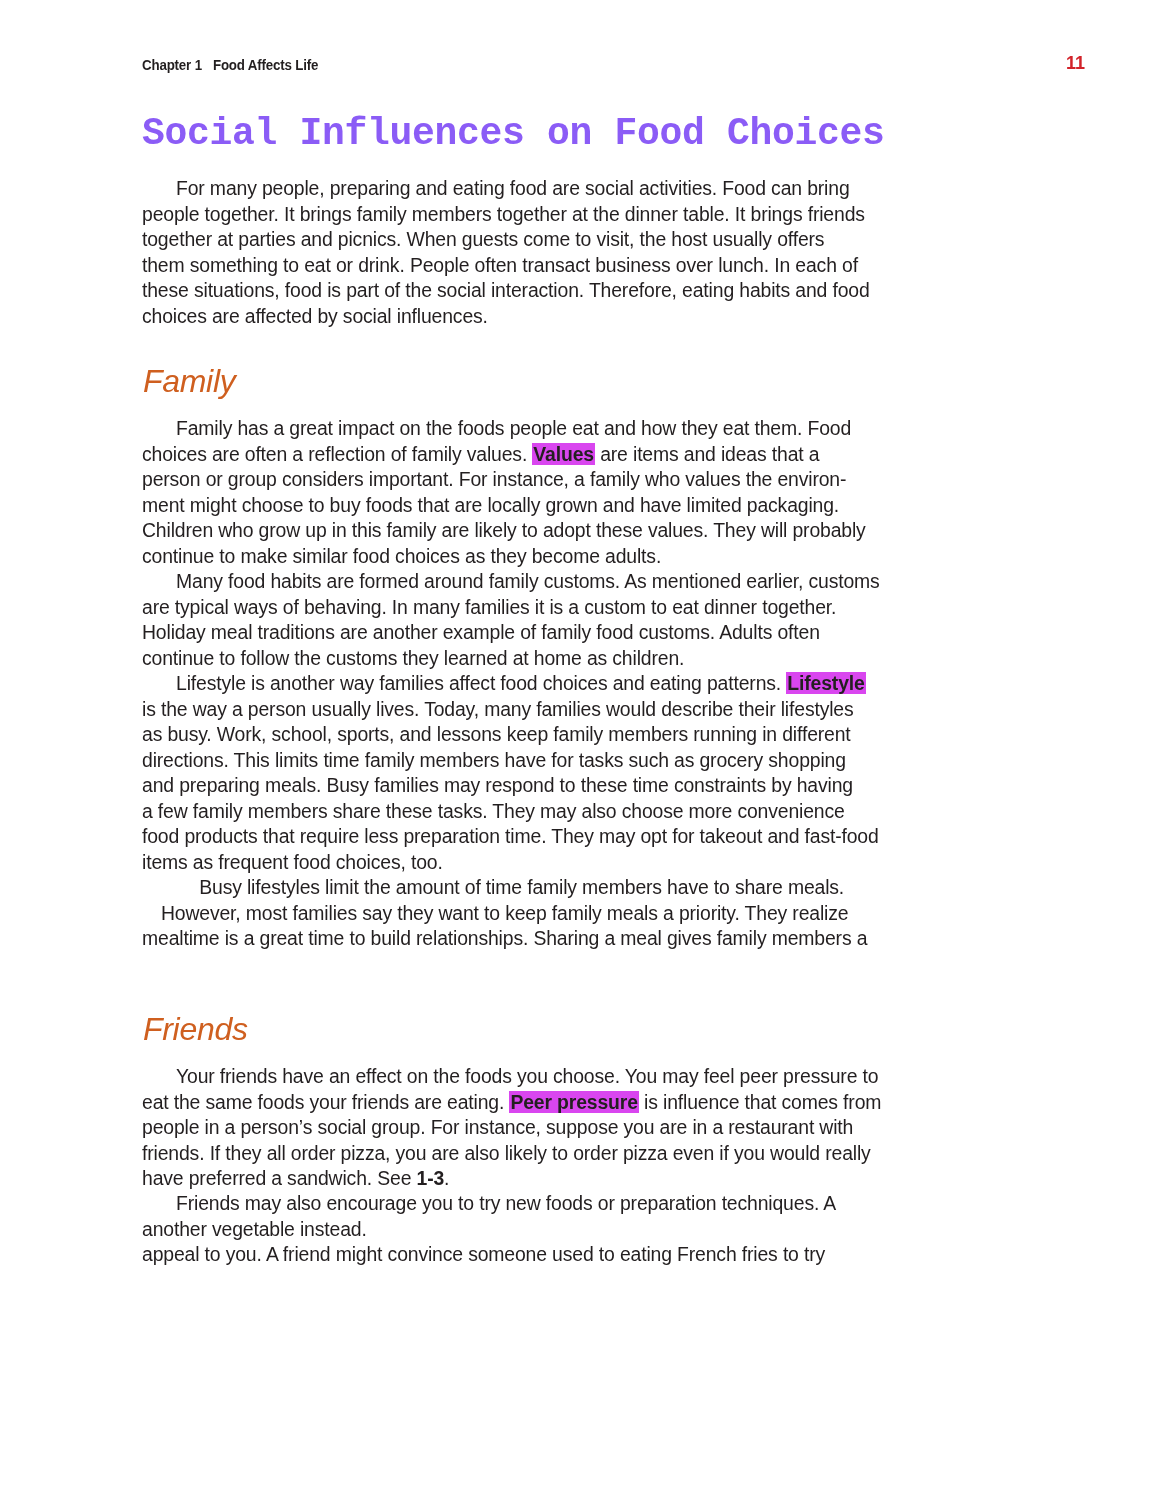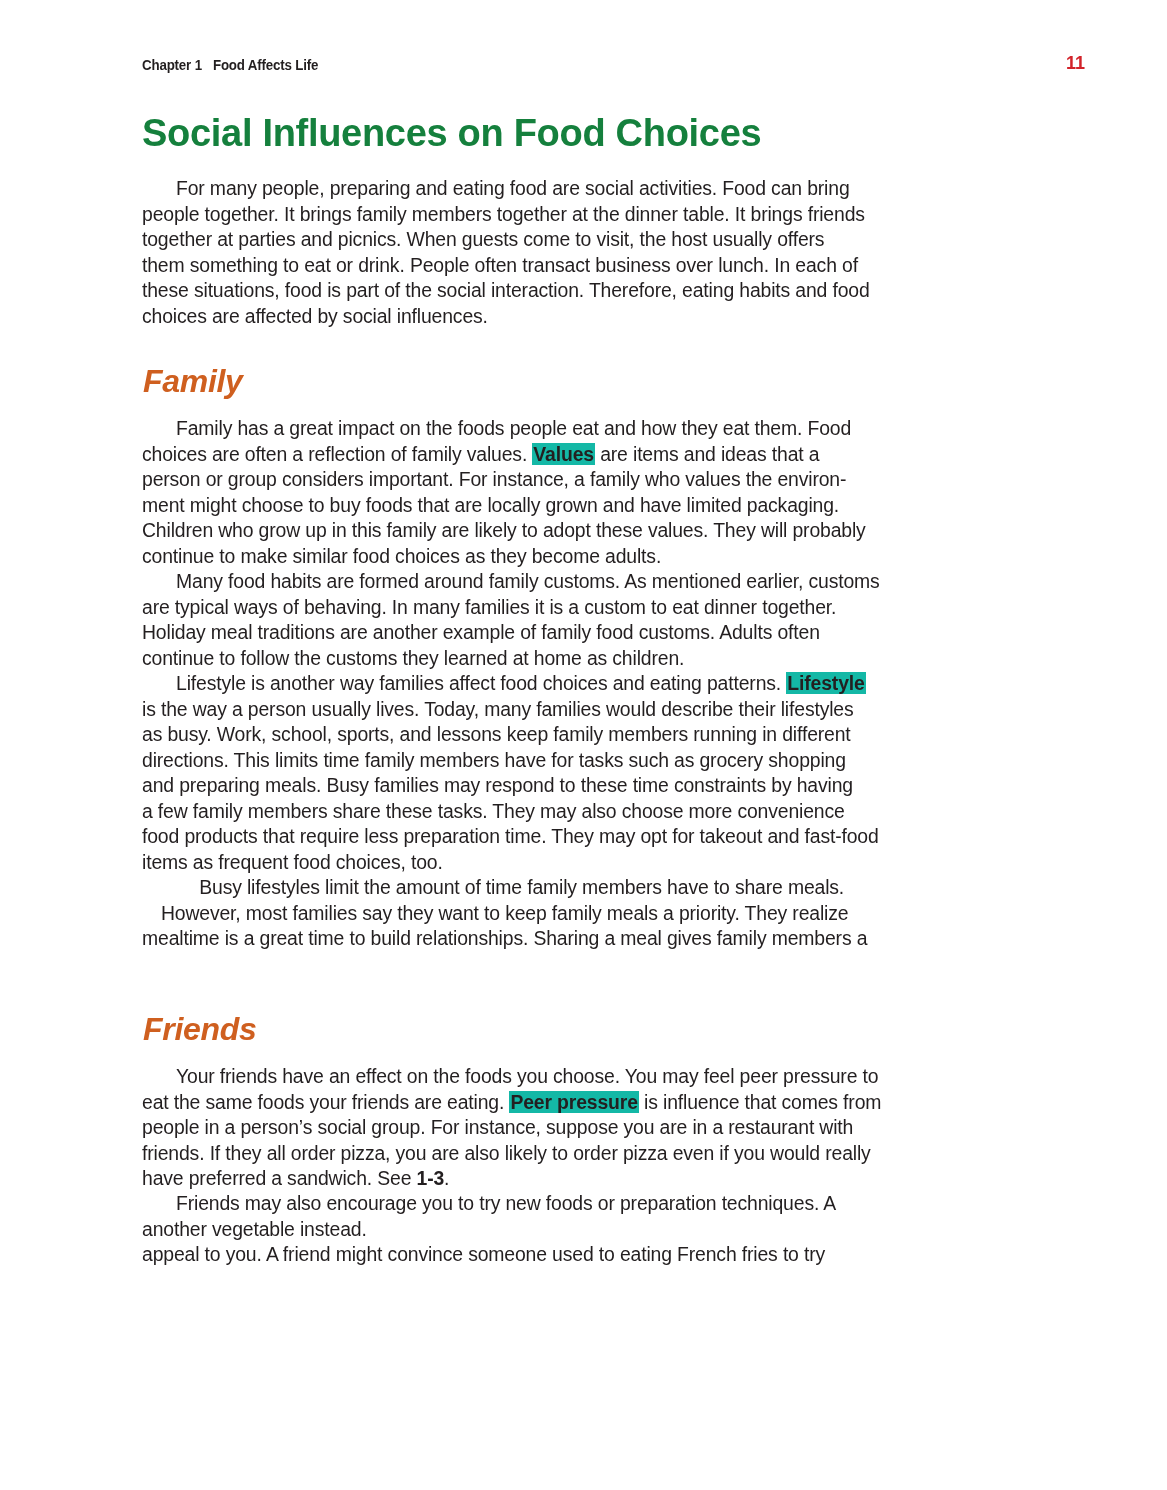--- a/index.html
+++ b/index.html
@@ -1,25 +1,25 @@
 <!DOCTYPE html>
 <html><head>
 <meta charset="utf-8">
 <style>
   html, body { margin: 0; padding: 0; background: #ffffff; }
   body { width: 1167px; height: 1490px; position: relative; overflow: hidden; font-family: "Liberation Sans", sans-serif; color: #231f20; }
   .running-head { position: absolute; top: 57px; left: 142px; font-size: 14.5px; font-weight: bold; letter-spacing: -0.2px; transform: scaleX(0.92); transform-origin: left top; }
   .running-head .gap { display: inline-block; width: 12px; }
   .page-number { position: absolute; top: 53px; left: 1066px; font-size: 18px; font-weight: bold; color: #d2232a; }
-  .page-title { position: absolute; top: 112px; left: 142px; margin: 0; font-size: 38px; font-weight: bold; color: #15803d; letter-spacing: -0.3px; white-space: nowrap; }
-  .section-head { position: absolute; left: 143px; margin: 0; font-size: 32px; font-weight: bold; font-style: italic; color: #cf5f1f; letter-spacing: -0.3px; }
+  .page-title { position: absolute; top: 112px; left: 142px; margin: 0; font-size: 38px; font-weight: bold; color: #8b5cf6; letter-spacing: -0.3px; white-space: nowrap; font-family: Liberation Mono, monospace; }
+  .section-head { position: absolute; left: 143px; margin: 0; font-size: 32px; font-weight: normal; font-style: italic; color: #cf5f1f; letter-spacing: -0.3px; }
   .para { position: absolute; left: 142px; margin: 0; font-size: 19.4px; line-height: 25.5px; white-space: nowrap; letter-spacing: -0.15px; }
   .para .line { display: block; height: 25.5px; }
   .para .line.indent { padding-left: 34px; }
-  .term { font-weight: bold; background: #14b8a6; padding: 0 1px; }
+  .term { font-weight: bold; background: #d946ef; padding: 0 1px; }
   .figref { font-weight: bold; }
 </style>
 </head>
 <body>
 
 <div class="running-head">
   <span>Chapter 1</span><span class="gap"></span><span>Food Affects Life</span>
 </div>
 <div class="page-number">11</div>
 

